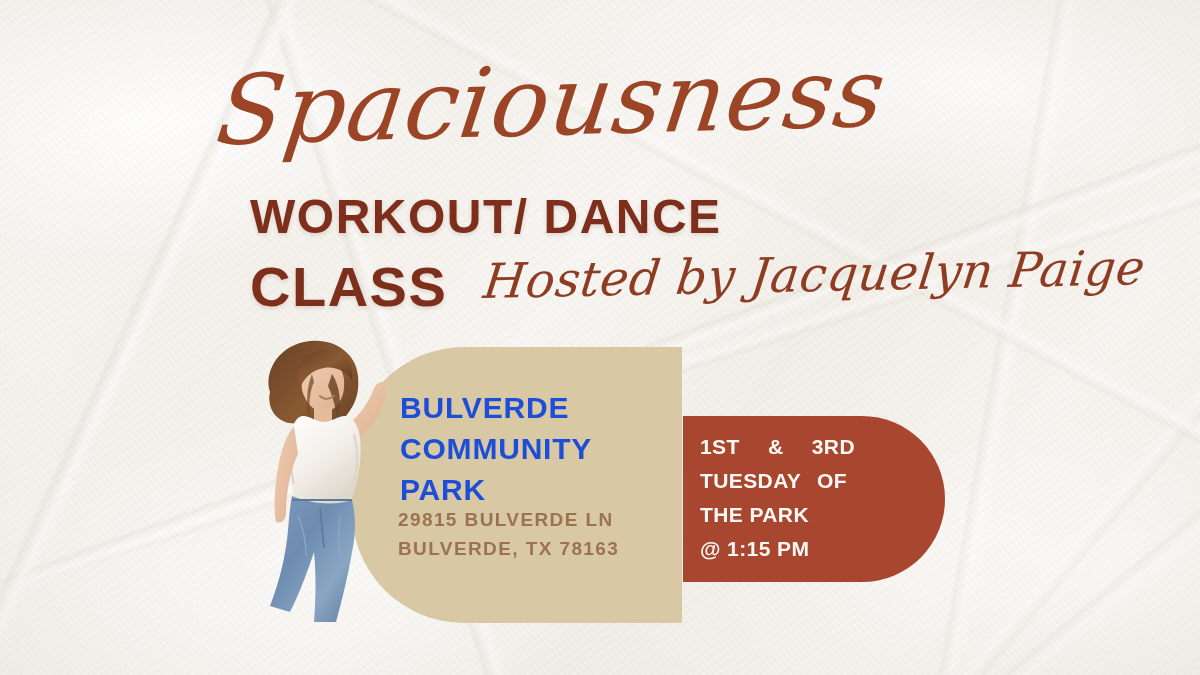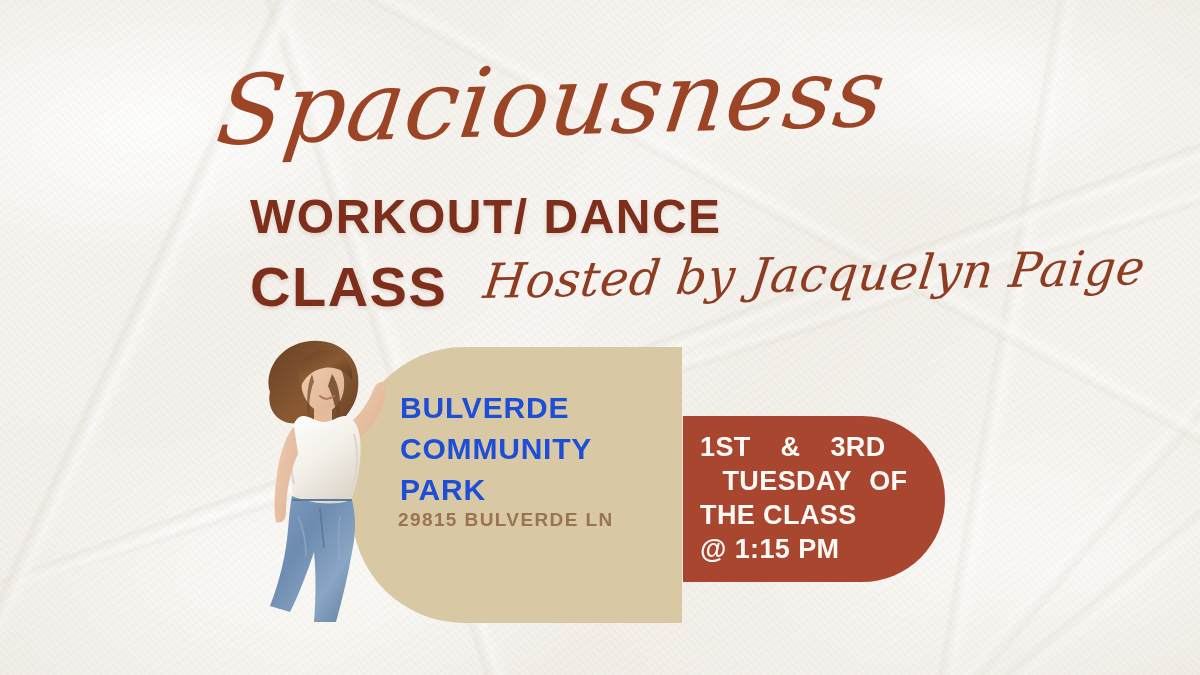--- a/index.html
+++ b/index.html
@@ -158,28 +158,28 @@
     background: #a8462f;
     border-radius: 0 83px 83px 0;
   }
   .schedule-text {
     position: absolute;
     left: 700px;
     top: 430px;
     width: 230px;
     font-family: "Liberation Sans", sans-serif;
     font-weight: 700;
-    font-size: 27px;
+    font-size: 21px;
     line-height: 34px;
     color: #fdfaf6;
     letter-spacing: 0.4px;
   }
   .schedule-text .sl { display: block; white-space: nowrap; }
   .schedule-text .sl-1 { word-spacing: 22px; }
-  .schedule-text .sl-2 { word-spacing: 10px; text-align: center; }
+  .schedule-text .sl-2 { word-spacing: 10px; }
 
   
   .dancer {
     position: absolute;
     left: 228px;
     top: 330px;
     width: 190px;
     height: 300px;
   }
   .dancer svg { display: block; width: 100%; height: 100%; }
@@ -271,24 +271,25 @@
   </div>
 
   <div class="venue-name">
     <span class="vl">BULVERDE</span>
     <span class="vl">COMMUNITY</span>
     <span class="vl">PARK</span>
   </div>
 
   <div class="venue-address">
     <span class="al">29815 BULVERDE LN</span>
+    <span class="al">BULVERDE, TX 78163</span>
   </div>
 
   <div class="schedule-pill"></div>
 
   <div class="schedule-text">
     <span class="sl sl-1">1ST &amp; 3RD</span>
     <span class="sl sl-2">TUESDAY OF</span>
-    <span class="sl">THE CLASS</span>
+    <span class="sl">THE PARK</span>
     <span class="sl">@ 1:15 PM</span>
   </div>
 
 </div>
 
 </body></html>

